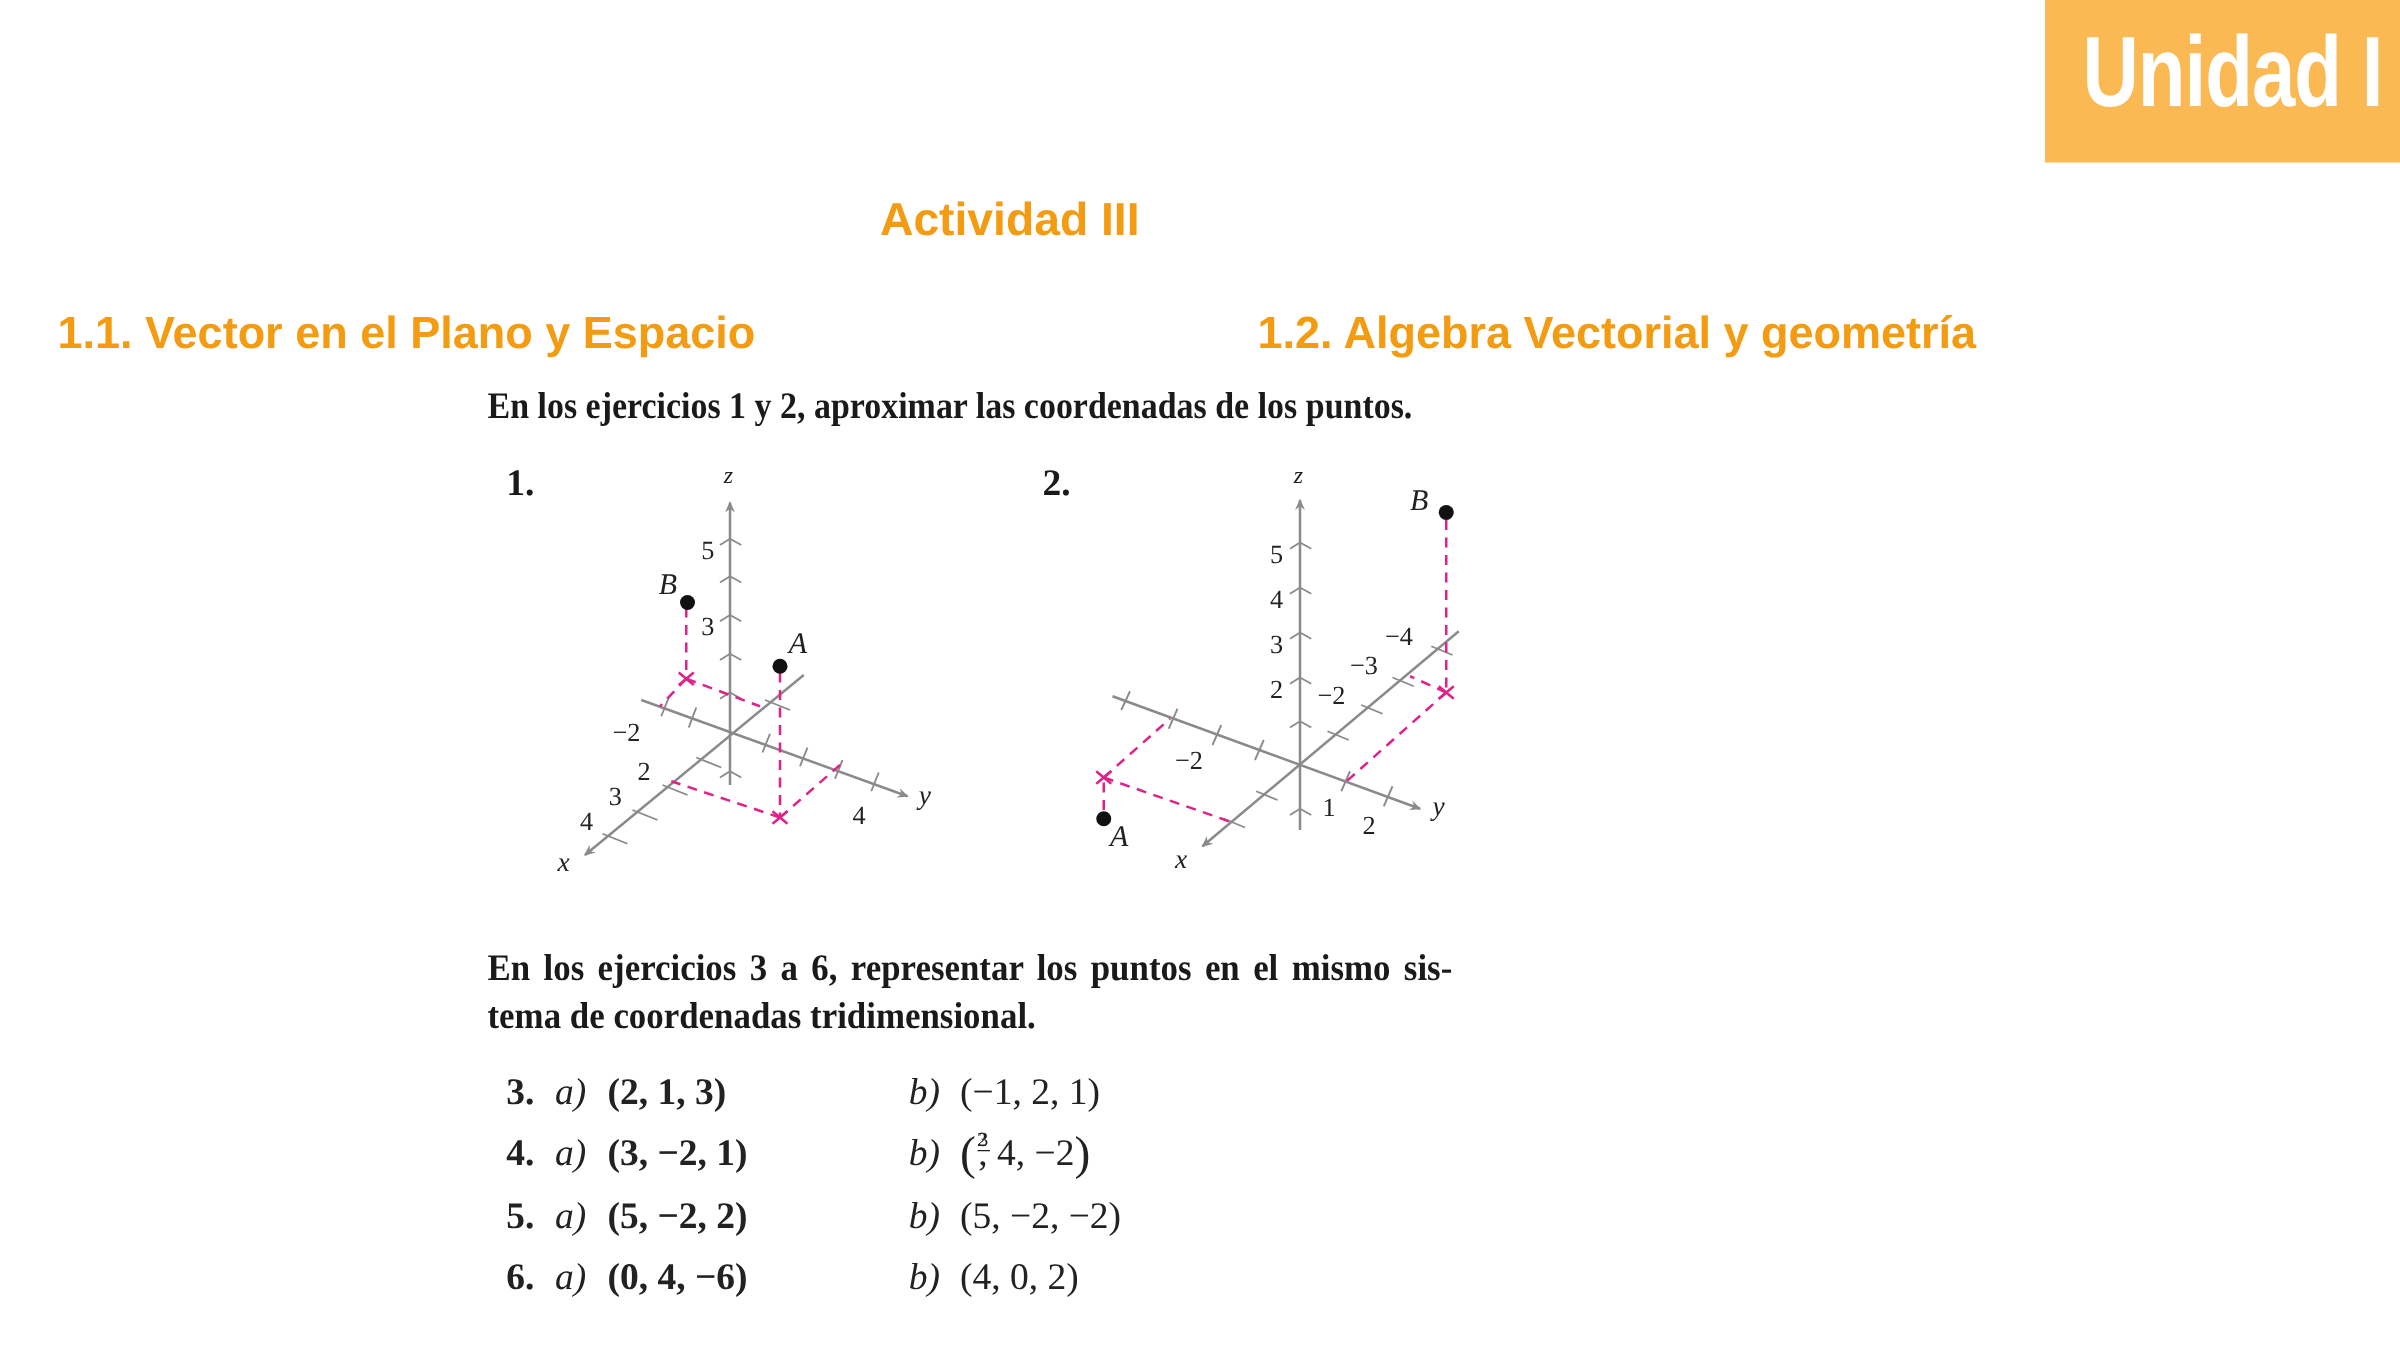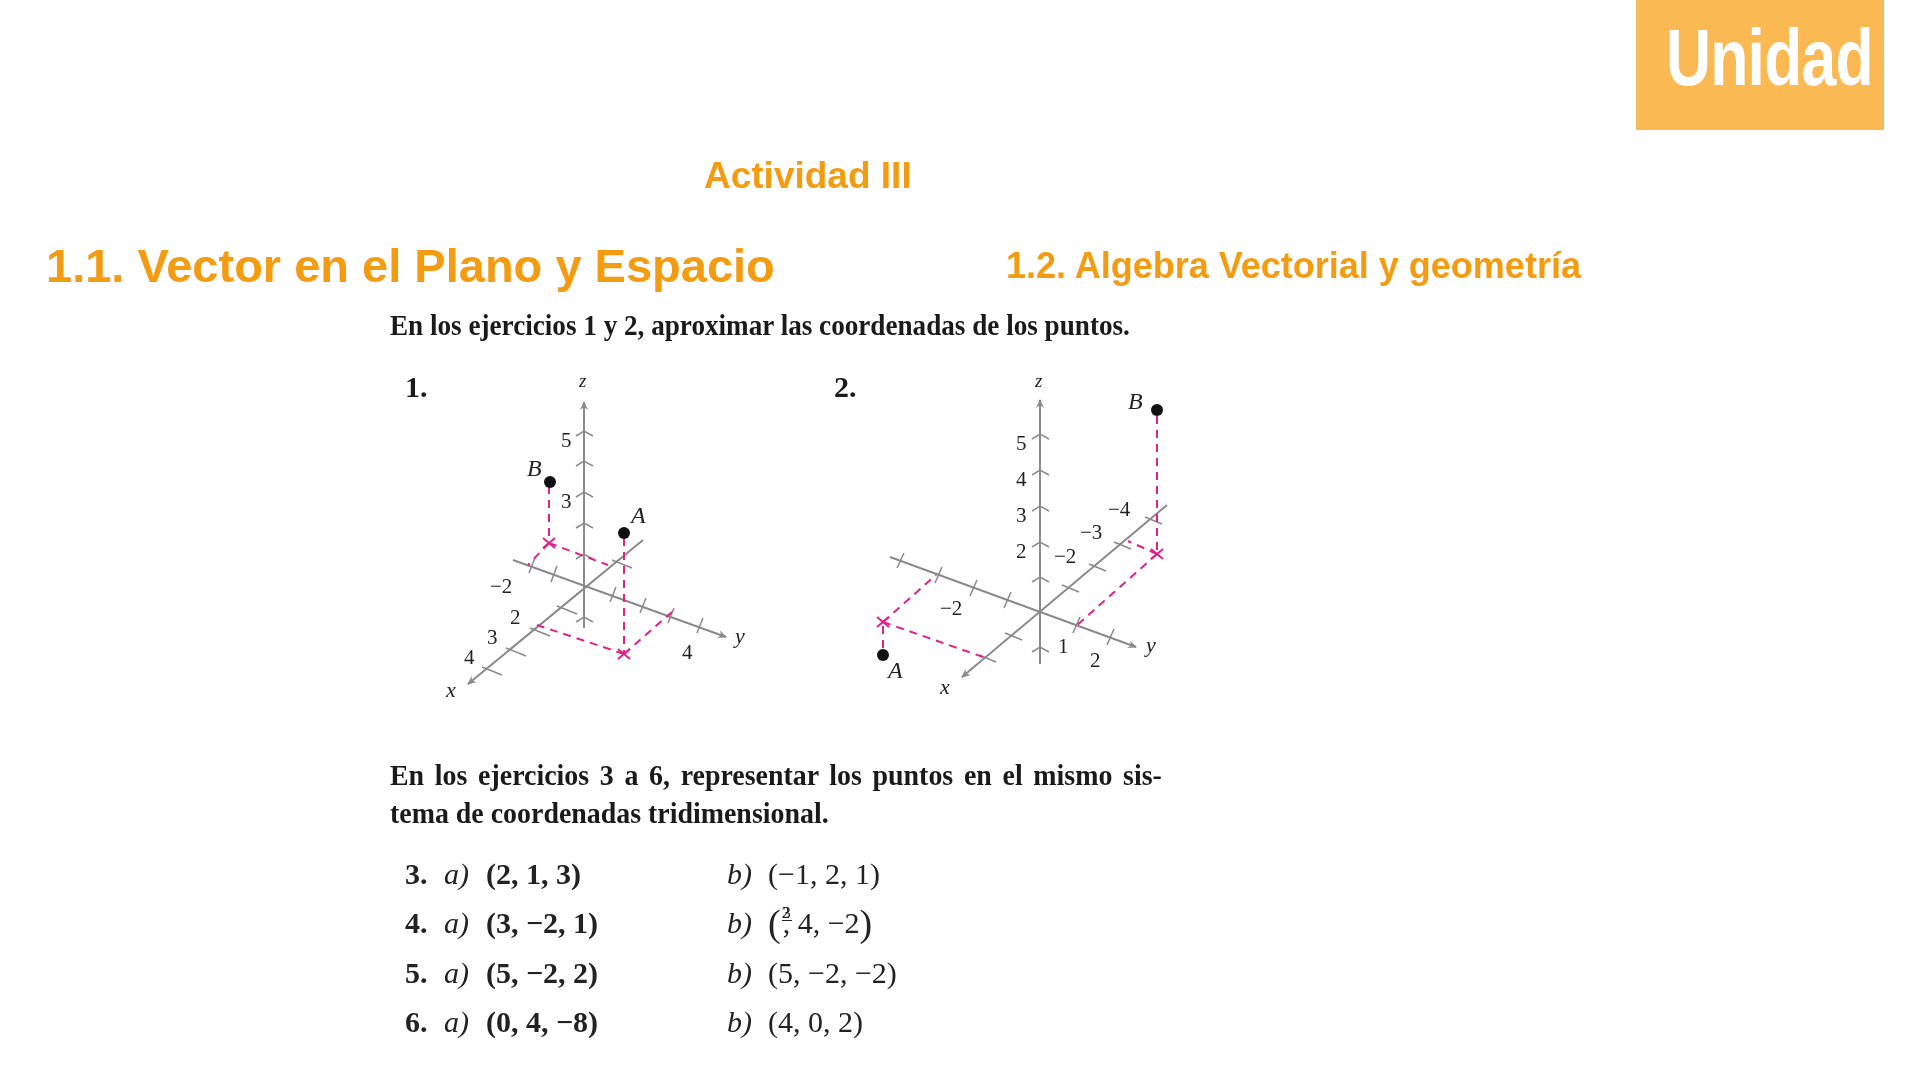--- a/index.html
+++ b/index.html
@@ -1,22 +1,22 @@
 <!DOCTYPE html>
 <html><head>
 <meta charset="utf-8">
 <style>
   html, body { margin:0; padding:0; }
   body { width:1920px; height:1080px; position:relative; background:#ffffff; overflow:hidden; }
   .abs { position:absolute; }
-  .unit-box { left:1636px; top:0; width:248px; height:130px; background:#FBB954; }
+  .unit-box { left:1636px; top:0; width:284px; height:130px; background:#FBB954; }
   .unit-title { position:absolute; left:30px; top:18px; color:#ffffff; font-family:"Liberation Sans", sans-serif; font-weight:bold; font-size:80px; line-height:80px; white-space:nowrap; transform:scaleX(0.78); transform-origin:left top; letter-spacing:-1px; }
   .orange { color:#F39C12; font-family:"Liberation Sans", sans-serif; font-weight:bold; white-space:nowrap; }
   .act-title { left:704px; top:154px; font-size:37px; line-height:44px; }
-  .sec-1 { left:46px; top:244px; font-size:47px; line-height:44px; }
+  .sec-1 { left:46px; top:244px; font-size:36px; line-height:44px; }
   .sec-2 { left:1006px; top:244px; font-size:36px; line-height:44px; }
   .serif-b { font-family:"Liberation Serif", serif; font-weight:bold; color:#1a1a1a; white-space:nowrap; }
   .instr { font-size:30px; line-height:38px; transform-origin:left top; }
   .instr1 { left:390px; top:306px; transform:scaleX(0.905); }
   .instr2a { left:390px; top:756px; transform:scaleX(0.93); word-spacing:4px; }
   .instr2b { left:390px; top:794px; transform:scaleX(0.93); }
   .exnum { font-size:30px; line-height:34px; }
   .diag { left:0; top:0; width:1920px; height:1080px; }
   .row { position:absolute; left:0; height:40px; font-family:"Liberation Serif", serif; font-size:30px; color:#222; white-space:nowrap; }
   .row span { position:absolute; top:0; }
@@ -196,16 +196,16 @@
 <div class="row" style="top:956px;">
   <span class="num">5.</span>
   <span class="pa">a)</span>
   <span class="va">(5, −2, 2)</span>
   <span class="pb">b)</span>
   <span class="vb">(5, −2, −2)</span>
 </div>
 <div class="row" style="top:1005px;">
   <span class="num">6.</span>
   <span class="pa">a)</span>
-  <span class="va">(0, 4, −8)</span>
+  <span class="va">(0, 4, −6)</span>
   <span class="pb">b)</span>
   <span class="vb">(4, 0, 2)</span>
 </div>
 
 </body></html>

